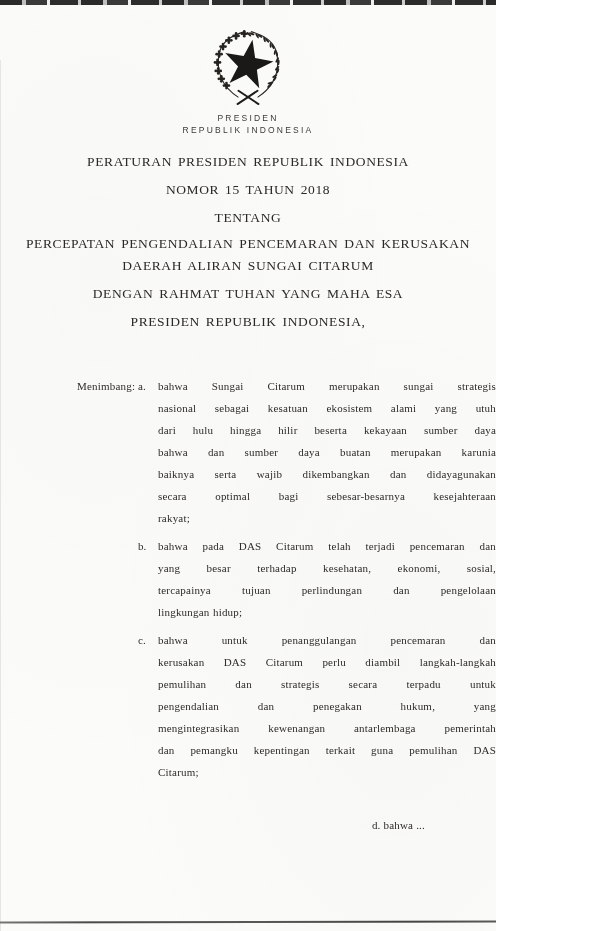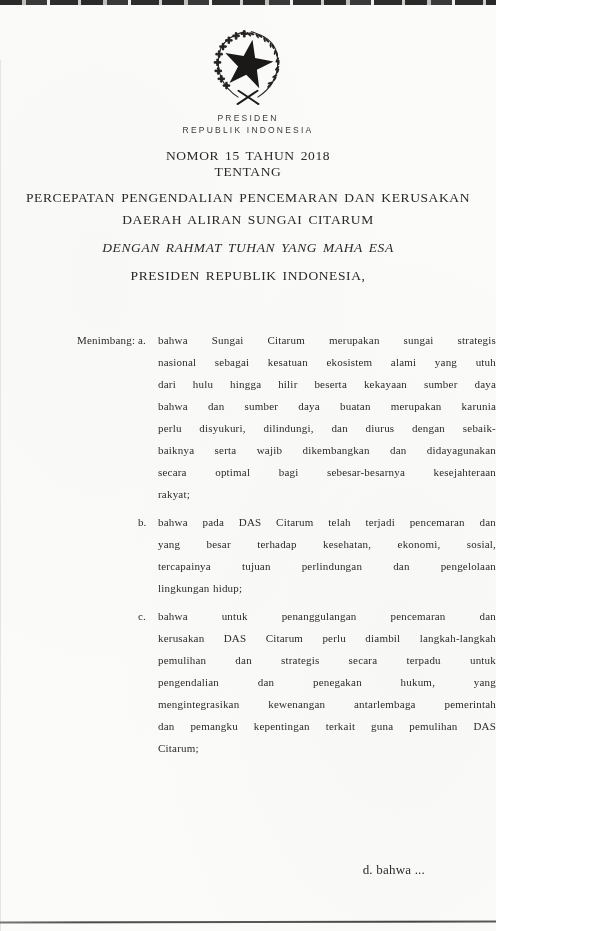--- a/index.html
+++ b/index.html
@@ -42,42 +42,42 @@
     font-family:"Liberation Sans","DejaVu Sans",sans-serif;
     font-size:8.5px;line-height:12px;letter-spacing:2.2px;
     color:#3c3a38;
   }
 
   
   .title-block{text-align:center;font-size:13.5px;letter-spacing:.6px;word-spacing:2px;color:#2b2927;}
   .tl{line-height:16px;}
   .tl.t1{margin-top:18px;}
   .tl.t2{margin-top:12px;}
-  .tl.t3{}
+  .tl.t3{margin-top:12px;}
   .tl.t4a{margin-top:10px;}
   .tl.t4b{margin-top:6px;}
-  .tl.t5{margin-top:12px;font-style:italic;}
+  .tl.t5{margin-top:12px;}
   .tl.t6{margin-top:12px;}
 
   
   .recitals{display:flex;align-items:flex-start;margin-top:45px;padding-left:77px;font-size:11px;}
   .rlabel{width:83px;line-height:22px;letter-spacing:.2px;}
   .rcolon{width:23px;line-height:22px;text-align:left;}
   .ritems{width:358px;}
   .ritem{display:flex;}
   .ritem + .ritem{margin-top:6px;}
   .rletter{width:20px;line-height:22px;}
   .rlines{width:338px;}
   .jline{
     line-height:22px;letter-spacing:.2px;word-spacing:.5px;
     text-align:justify;text-align-last:justify;
   }
   .jline.last{text-align:justify;text-align-last:left;}
 
-  .catchword{position:absolute;top:862px;right:71px;font-size:13px;letter-spacing:.2px;}
+  .catchword{position:absolute;top:819px;right:71px;font-size:11px;letter-spacing:.2px;}
 </style>
 </head>
 <body>
 
 <div class="page">
 
   <div class="scan-band-top"></div>
   <div class="edge-left"></div>
   <div class="edge-right"></div>
 
@@ -201,40 +201,40 @@
         </g>
     </g>
   </svg>
 
   <div class="seal-caption">
     <div>PRESIDEN</div>
     <div>REPUBLIK INDONESIA</div>
   </div>
 
   <div class="title-block">
+    <div class="tl t1">PERATURAN PRESIDEN REPUBLIK INDONESIA</div>
     <div class="tl t2">NOMOR 15 TAHUN 2018</div>
     <div class="tl t3">TENTANG</div>
     <div class="tl t4a">PERCEPATAN PENGENDALIAN PENCEMARAN DAN KERUSAKAN</div>
     <div class="tl t4b">DAERAH ALIRAN SUNGAI CITARUM</div>
     <div class="tl t5">DENGAN RAHMAT TUHAN YANG MAHA ESA</div>
     <div class="tl t6">PRESIDEN REPUBLIK INDONESIA,</div>
   </div>
 
   <div class="recitals">
     <div class="rlabel">Menimbang</div>
     <div class="rcolon">:</div>
     <div class="ritems">
         <div class="ritem">
           <div class="rletter">a.</div>
           <div class="rlines">
             <div class="jline">bahwa Sungai Citarum merupakan sungai strategis</div>
             <div class="jline">nasional sebagai kesatuan ekosistem alami yang utuh</div>
             <div class="jline">dari hulu hingga hilir beserta kekayaan sumber daya</div>
             <div class="jline">bahwa dan sumber daya buatan merupakan karunia</div>
-            <div class="jline">perlu disyukuri, dilindungi, dan diurus dengan sebaik-</div>
             <div class="jline">baiknya serta wajib dikembangkan dan didayagunakan</div>
             <div class="jline">secara optimal bagi sebesar-besarnya kesejahteraan</div>
             <div class="jline last">rakyat;</div>
           </div>
         </div>
         <div class="ritem">
           <div class="rletter">b.</div>
           <div class="rlines">
             <div class="jline">bahwa pada DAS Citarum telah terjadi pencemaran dan</div>
             <div class="jline">yang besar terhadap kesehatan, ekonomi, sosial,</div>

